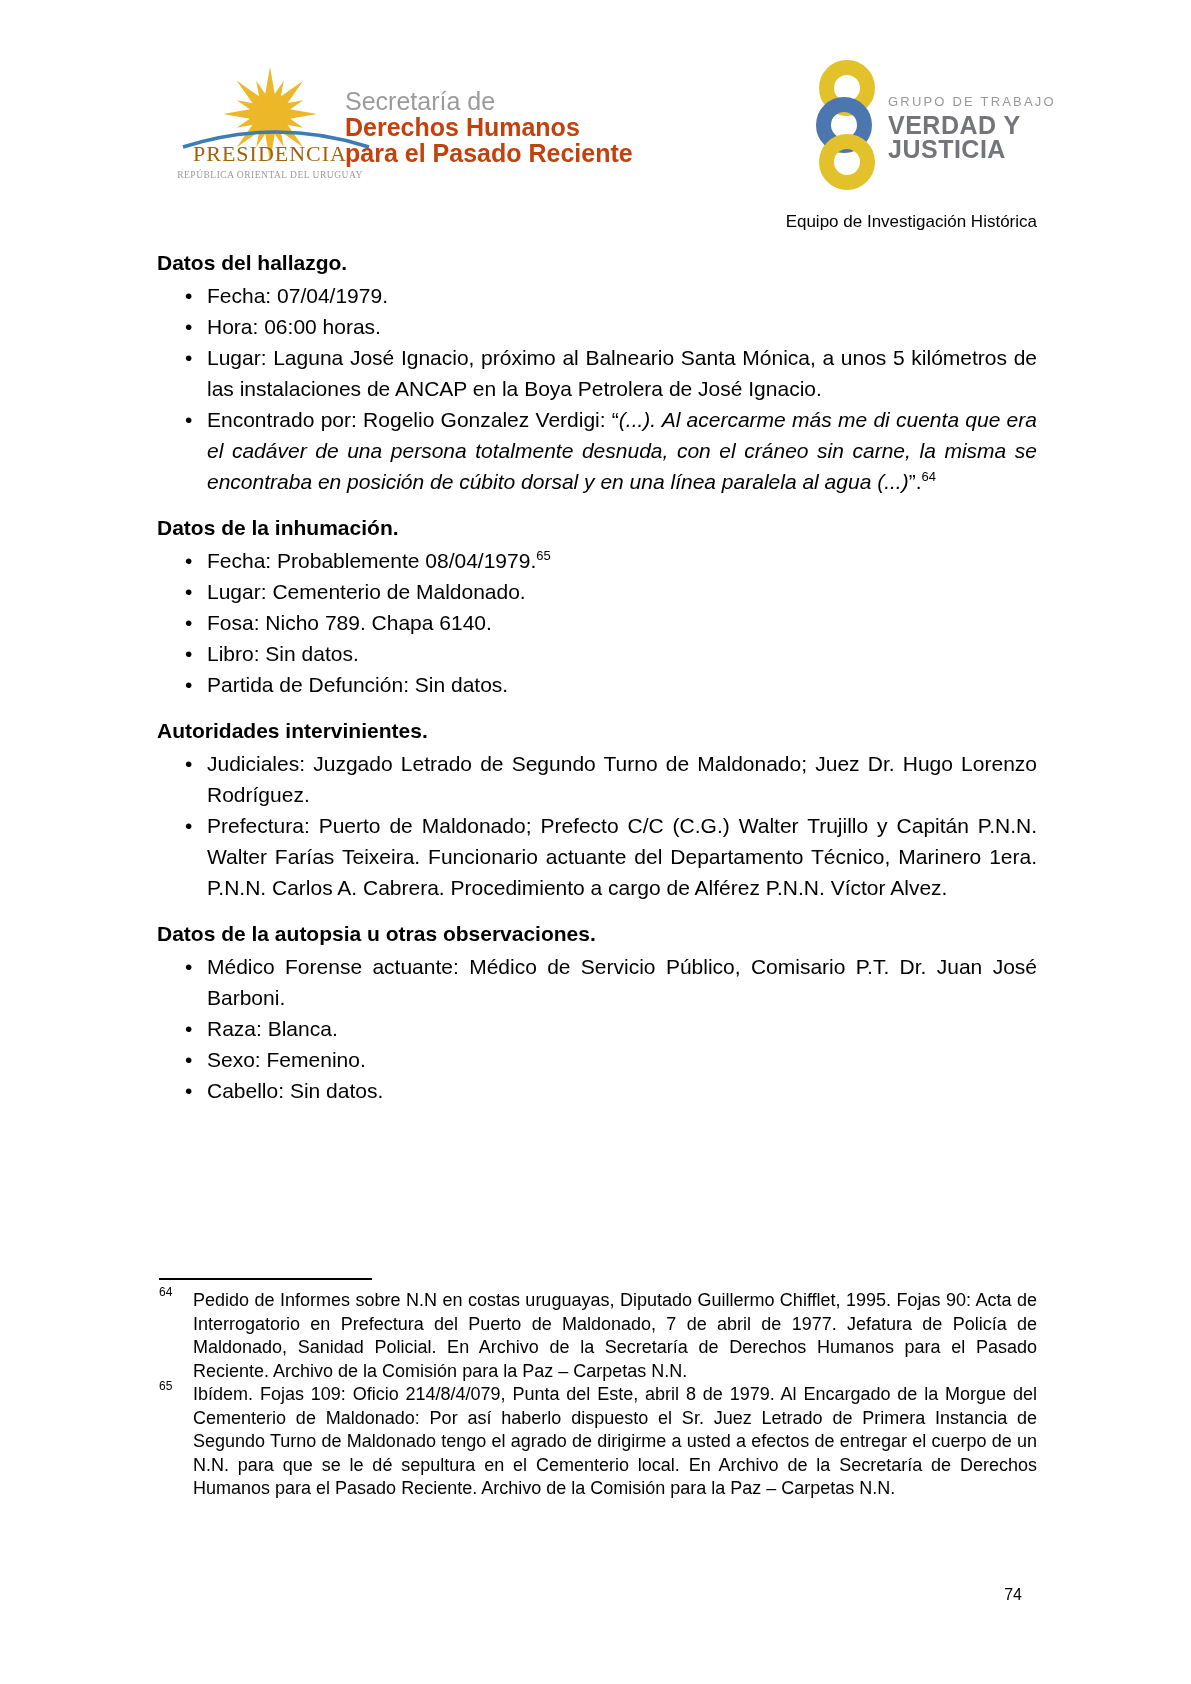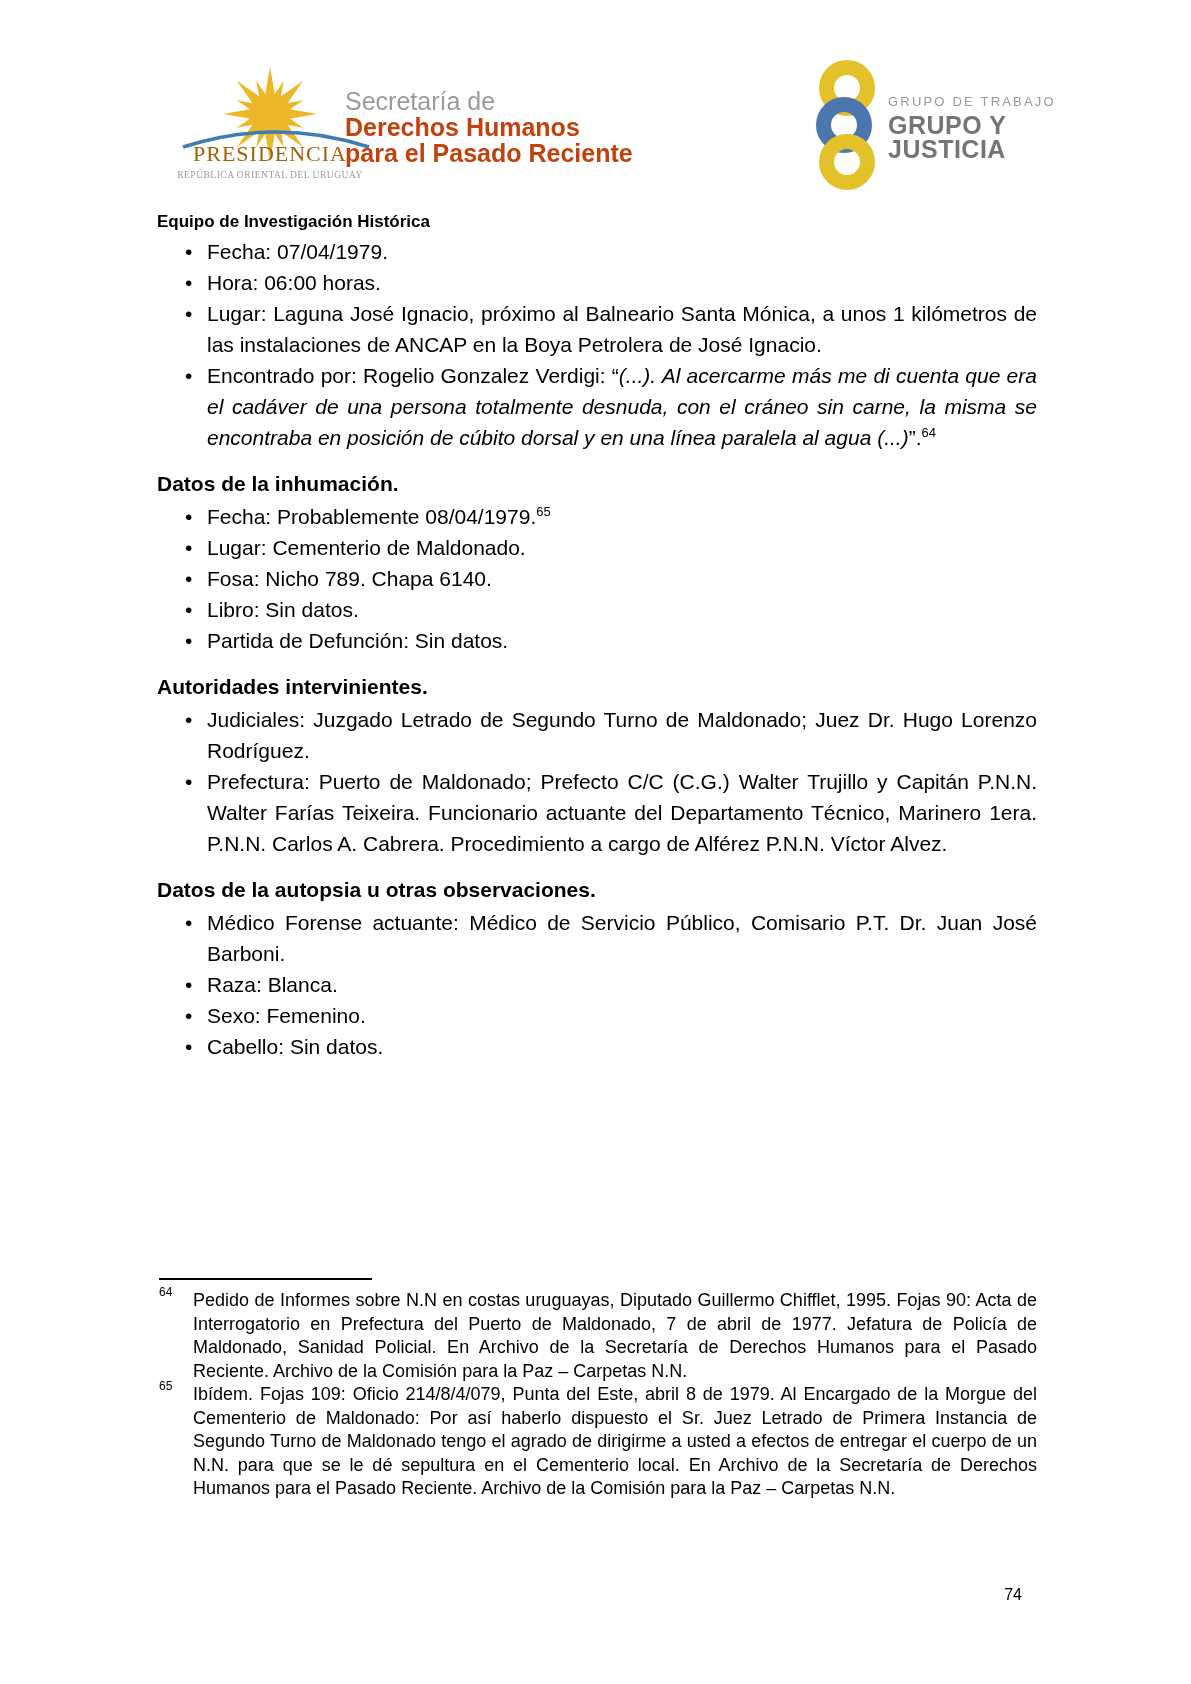--- a/index.html
+++ b/index.html
@@ -32,21 +32,21 @@
   .ring.y1 { left:819px; top:60px;  border:15px solid #e2c12b; z-index:1; }
   .ring.b  { left:816px; top:97px;  border:15px solid #4c77ae; z-index:2; }
   .ring.y2 { left:819px; top:134px; border:15px solid #e2c12b; z-index:3; }
   .grupo { position:absolute; left:888px; top:94px; }
   .grupo .g1 { font-size:13px; letter-spacing:2.2px; color:#97989b; }
   .grupo .g2 { font-size:25px; font-weight:bold; letter-spacing:0.5px; color:#747579; line-height:24px; margin-top:4px; }
   .grupo .g3 { font-size:25px; font-weight:bold; letter-spacing:0.5px; color:#747579; line-height:24px; }
 
   
   .content { position:absolute; left:157px; top:212px; width:880px; }
-  .team-heading { text-align:left; font-size:17px; font-weight:bold; }
+  .team-heading { text-align:right; font-size:17px; font-weight:normal; }
   .case-title-row { margin-top:12px; line-height:26px; }
   .case-title { font-size:21px; font-weight:bold; text-decoration:underline; }
   section h2 { margin-top:18px; font-size:21px; font-weight:bold; line-height:26px; }
   ul { list-style:none; margin-top:4px; }
   li {
     position:relative; padding-left:50px;
     font-size:21px; line-height:31px; text-align:justify;
   }
   li .dot { position:absolute; left:28px; top:0; }
   sup.ref { font-size:13px; line-height:0; vertical-align:super; }
@@ -105,34 +105,35 @@
       <div class="l2">Derechos Humanos</div>
       <div class="l3">para el Pasado Reciente</div>
     </div>
 
     <div>
       <div class="ring y1"></div>
       <div class="ring b"></div>
       <div class="ring y2"></div>
       <div class="grupo">
         <div class="g1">GRUPO DE TRABAJO</div>
-        <div class="g2">GRUPO Y</div>
+        <div class="g2">VERDAD Y</div>
         <div class="g3">JUSTICIA</div>
       </div>
     </div>
   </div>
 
   <div class="content">
     <div class="team-heading">Equipo de Investigación Histórica</div>
     <div>
         <section>
+          <h2>Datos del hallazgo.</h2>
           <ul>
             <li><span class="dot">•</span><span class="txt">Fecha: 07/04/1979.</span></li>
             <li><span class="dot">•</span><span class="txt">Hora: 06:00 horas.</span></li>
-            <li><span class="dot">•</span><span class="txt">Lugar: Laguna José Ignacio, próximo al Balneario Santa Mónica, a unos 1 kilómetros de las instalaciones de ANCAP en la Boya Petrolera de José Ignacio.</span></li>
+            <li><span class="dot">•</span><span class="txt">Lugar: Laguna José Ignacio, próximo al Balneario Santa Mónica, a unos 5 kilómetros de las instalaciones de ANCAP en la Boya Petrolera de José Ignacio.</span></li>
             <li><span class="dot">•</span><span class="txt">Encontrado por: Rogelio Gonzalez Verdigi: “<i>(...). Al acercarme más me di cuenta que era el cadáver de una persona totalmente desnuda, con el cráneo sin carne, la misma se encontraba en posición de cúbito dorsal y en una línea paralela al agua (...)</i>”.<sup class="ref">64</sup></span></li>
           </ul>
         </section>
         <section>
           <h2>Datos de la inhumación.</h2>
           <ul>
             <li><span class="dot">•</span><span class="txt">Fecha: Probablemente 08/04/1979.<sup class="ref">65</sup></span></li>
             <li><span class="dot">•</span><span class="txt">Lugar: Cementerio de Maldonado.</span></li>
             <li><span class="dot">•</span><span class="txt">Fosa: Nicho 789. Chapa 6140.</span></li>
             <li><span class="dot">•</span><span class="txt">Libro: Sin datos.</span></li>

